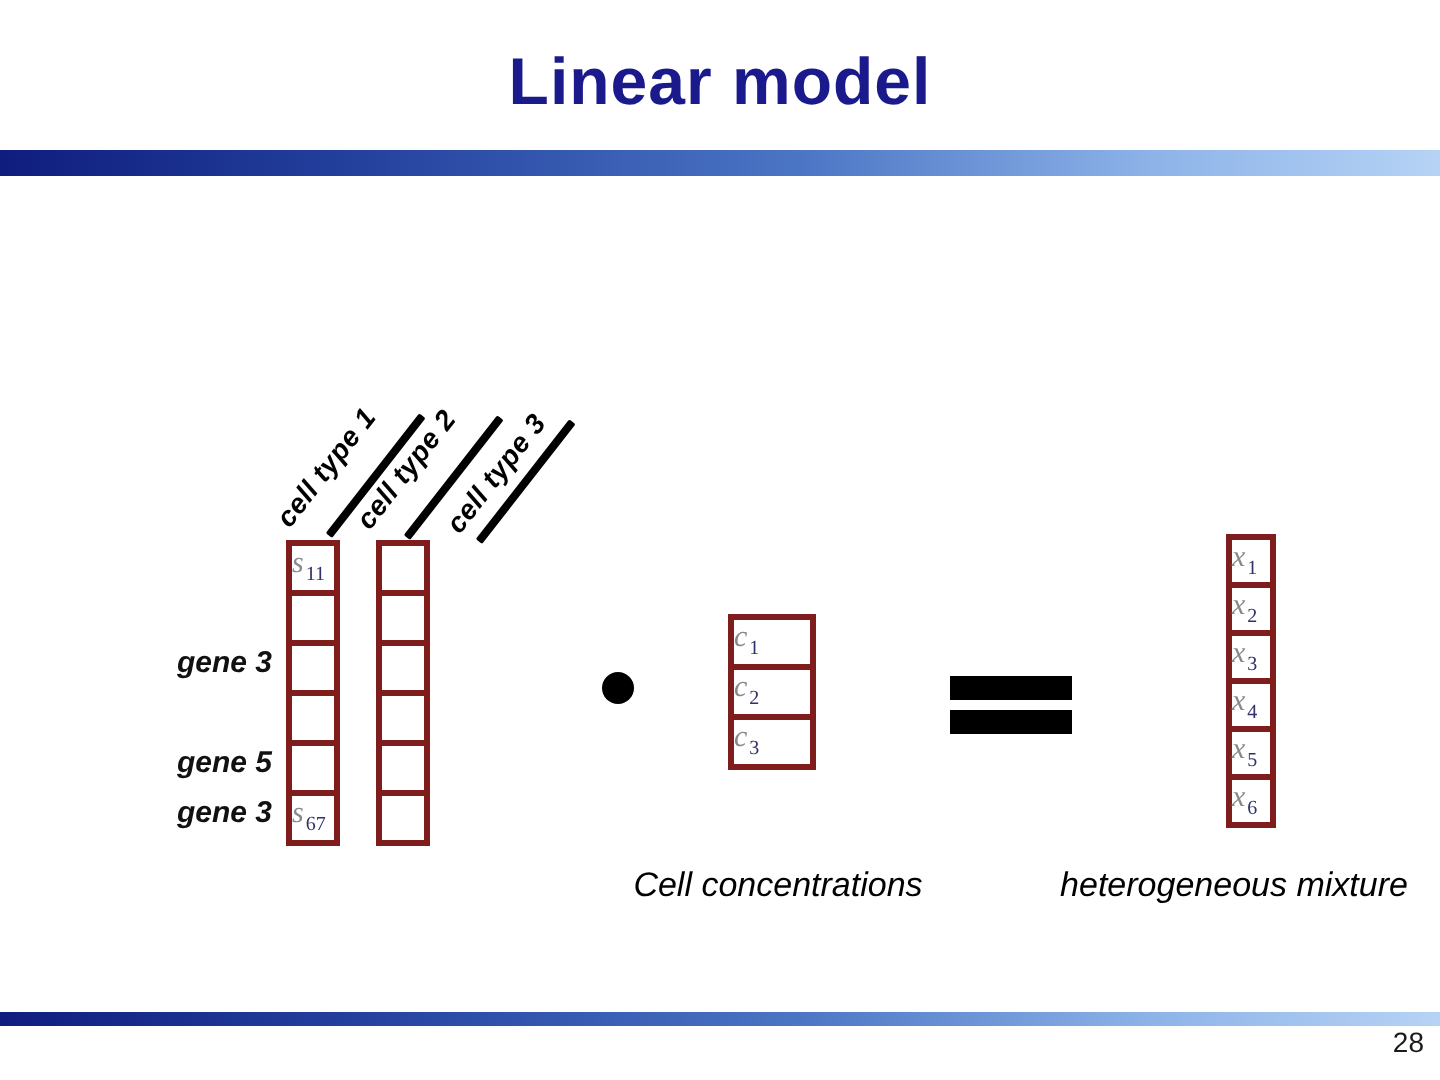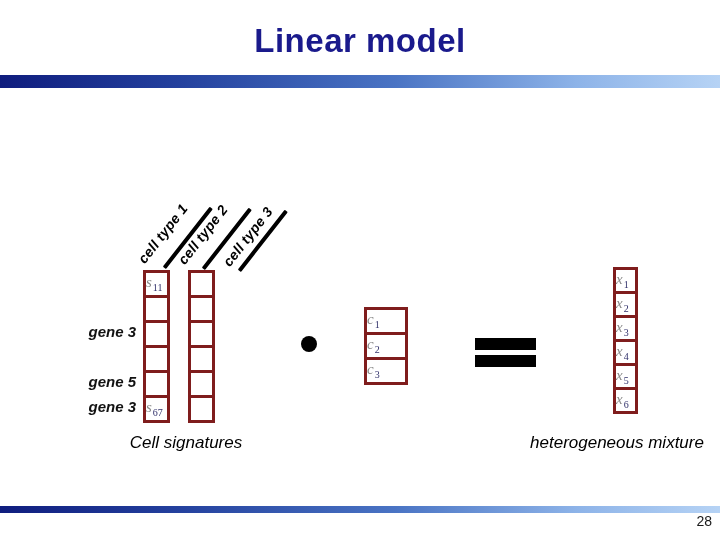--- a/index.html
+++ b/index.html
@@ -137,19 +137,19 @@
       <span class="math"><span>x</span><sub class="msub">4</sub></span>
     </div>
     <div class="vcell">
       <span class="math"><span>x</span><sub class="msub">5</sub></span>
     </div>
     <div class="vcell">
       <span class="math"><span>x</span><sub class="msub">6</sub></span>
     </div>
   </div>
 
-  <div class="caption" style="left:86px;width:200px;">Cell signatures</div>
+  <div class="caption" style="left:289px;width:200px;">Cell concentrations</div>
   <div class="caption" style="left:512px;width:210px;">heterogeneous mixture</div>
 
   <div class="grad-bar footer-bar"></div>
   <div class="page-number">28</div>
 
 </div>
 
 </body></html>

